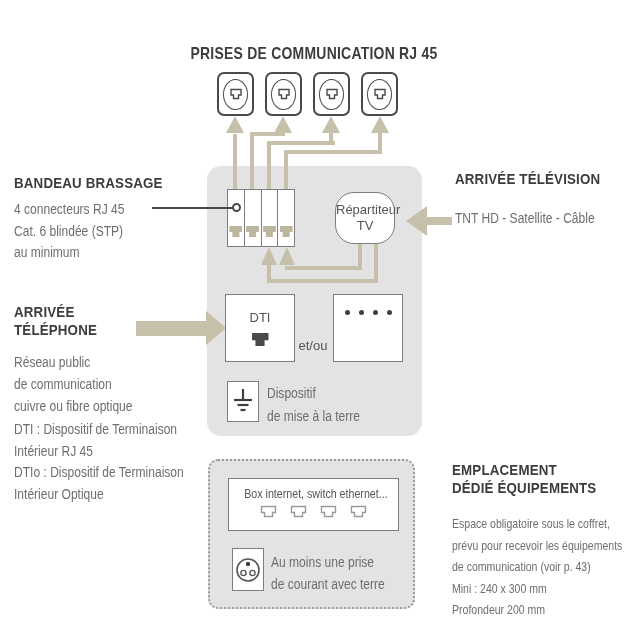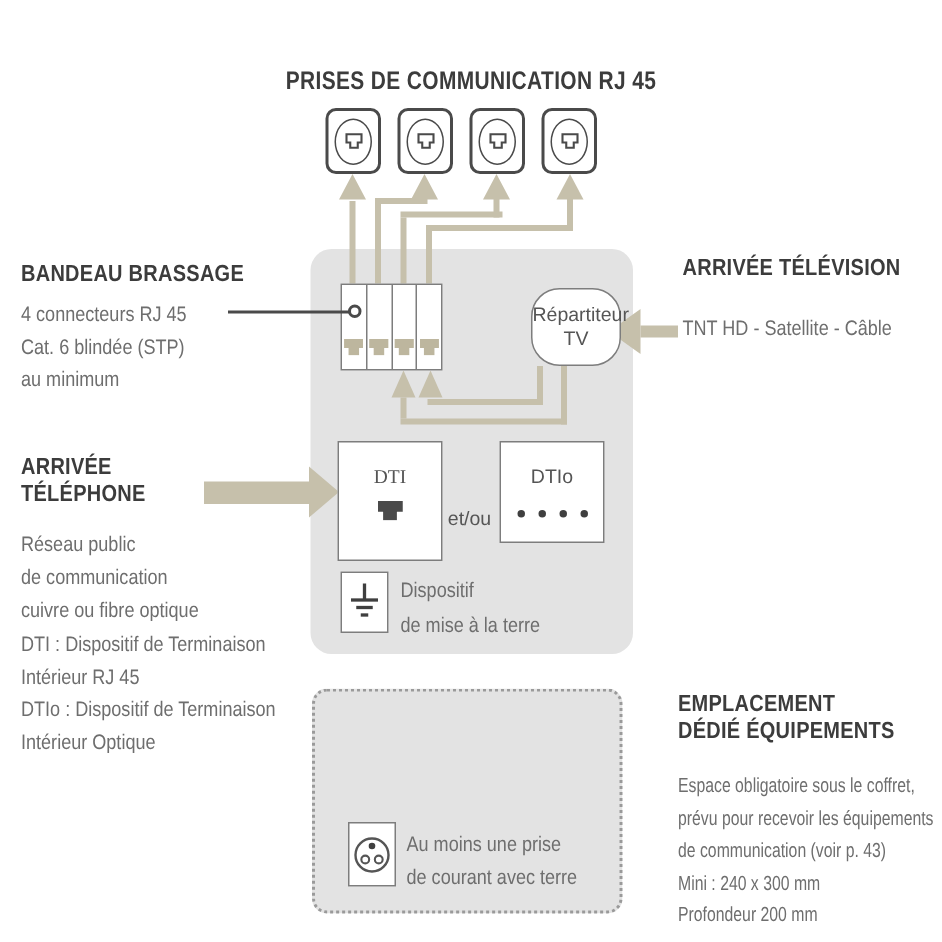--- a/index.html
+++ b/index.html
@@ -117,36 +117,35 @@
         <div class="jack-shape jack-beige"></div>
       </div>
     <div class="module">
         <div class="jack-shape jack-beige"></div>
       </div>
   </div>
 
   <div class="callout-line" style="left:152px;top:193px;width:82px;height:2px;"></div>
   <div class="ring" style="left:232px;top:189px;"></div>
 
-  <div class="whitebox" style="left:354px;top:178px;width:60px;height:52px;border-radius:19px;">
+  <div class="whitebox" style="left:335px;top:178px;width:60px;height:52px;border-radius:19px;">
     <div class="inbox-label" style="padding-top:9px;line-height:16px;">
       <div>Répartiteur</div>
       <div>TV</div>
     </div>
   </div>
 
-  <div class="whitebox" style="left:225px;top:280px;width:70px;height:80px;font-family:Liberation Serif, serif;">
+  <div class="whitebox" style="left:225px;top:280px;width:70px;height:68px;">
     <div class="inbox-label" style="padding-top:15px;">DTI</div>
     <div class="jack-shape jack-dark" style="margin:8px auto 0;"></div>
   </div>
 
   <div class="abs inbox-label" style="left:295px;top:324px;width:36px;">et/ou</div>
 
   <div class="whitebox" style="left:333px;top:280px;width:70px;height:68px;">
-    <div class="inbox-label" style="padding-top:15px;">DTIo</div>
     <div class="dots">
       <div class="dot"></div>
       <div class="dot"></div>
       <div class="dot"></div>
       <div class="dot"></div>
     </div>
   </div>
 
   <div class="whitebox" style="left:227px;top:367px;width:32px;height:41px;display:flex;align-items:center;justify-content:center;">
     <svg width="22" height="28" viewBox="0 0 22 28">
@@ -183,20 +182,37 @@
     <div>DTI : Dispositif de Terminaison</div>
     <div>Intérieur RJ 45</div>
     <div>DTIo : Dispositif de Terminaison</div>
     <div>Intérieur Optique</div>
   </div>
 
   <div class="abs heading cx nowrap" style="left:455px;top:156px;">ARRIVÉE TÉLÉVISION</div>
   <div class="abs body-txt cx nowrap" style="left:455px;top:196px;">TNT HD - Satellite - Câble</div>
 
   <div class="dashzone"></div>
+  <div class="whitebox" style="left:228px;top:464px;width:171px;height:53px;">
+    <div class="inbox-label cxc nowrap" style="padding-top:7px;">Box internet, switch ethernet...</div>
+    <div style="display:flex;justify-content:center;gap:13px;margin-top:4px;">
+      <svg width="17" height="13" viewBox="0 0 17 13">
+          <path d="M1.5 1.5 H15.5 V7.5 H12.5 V11.5 H4.5 V7.5 H1.5 Z" fill="none" stroke="#9a9a9a" stroke-width="1.4"></path>
+        </svg>
+      <svg width="17" height="13" viewBox="0 0 17 13">
+          <path d="M1.5 1.5 H15.5 V7.5 H12.5 V11.5 H4.5 V7.5 H1.5 Z" fill="none" stroke="#9a9a9a" stroke-width="1.4"></path>
+        </svg>
+      <svg width="17" height="13" viewBox="0 0 17 13">
+          <path d="M1.5 1.5 H15.5 V7.5 H12.5 V11.5 H4.5 V7.5 H1.5 Z" fill="none" stroke="#9a9a9a" stroke-width="1.4"></path>
+        </svg>
+      <svg width="17" height="13" viewBox="0 0 17 13">
+          <path d="M1.5 1.5 H15.5 V7.5 H12.5 V11.5 H4.5 V7.5 H1.5 Z" fill="none" stroke="#9a9a9a" stroke-width="1.4"></path>
+        </svg>
+    </div>
+  </div>
   <div class="whitebox" style="left:232px;top:534px;width:32px;height:43px;display:flex;align-items:center;justify-content:center;">
     <svg width="26" height="34" viewBox="0 0 26 34">
       <circle cx="13" cy="17" r="11" fill="none" stroke="#555" stroke-width="1.6"></circle>
       <circle cx="13" cy="11" r="2.2" fill="#3f3f3f"></circle>
       <circle cx="8.5" cy="20" r="2.6" fill="none" stroke="#555" stroke-width="1.4"></circle>
       <circle cx="17.5" cy="20" r="2.6" fill="none" stroke="#555" stroke-width="1.4"></circle>
     </svg>
   </div>
   <div class="abs body-txt cx nowrap" style="left:271px;top:537px;line-height:22px;">
     <div>Au moins une prise</div>

